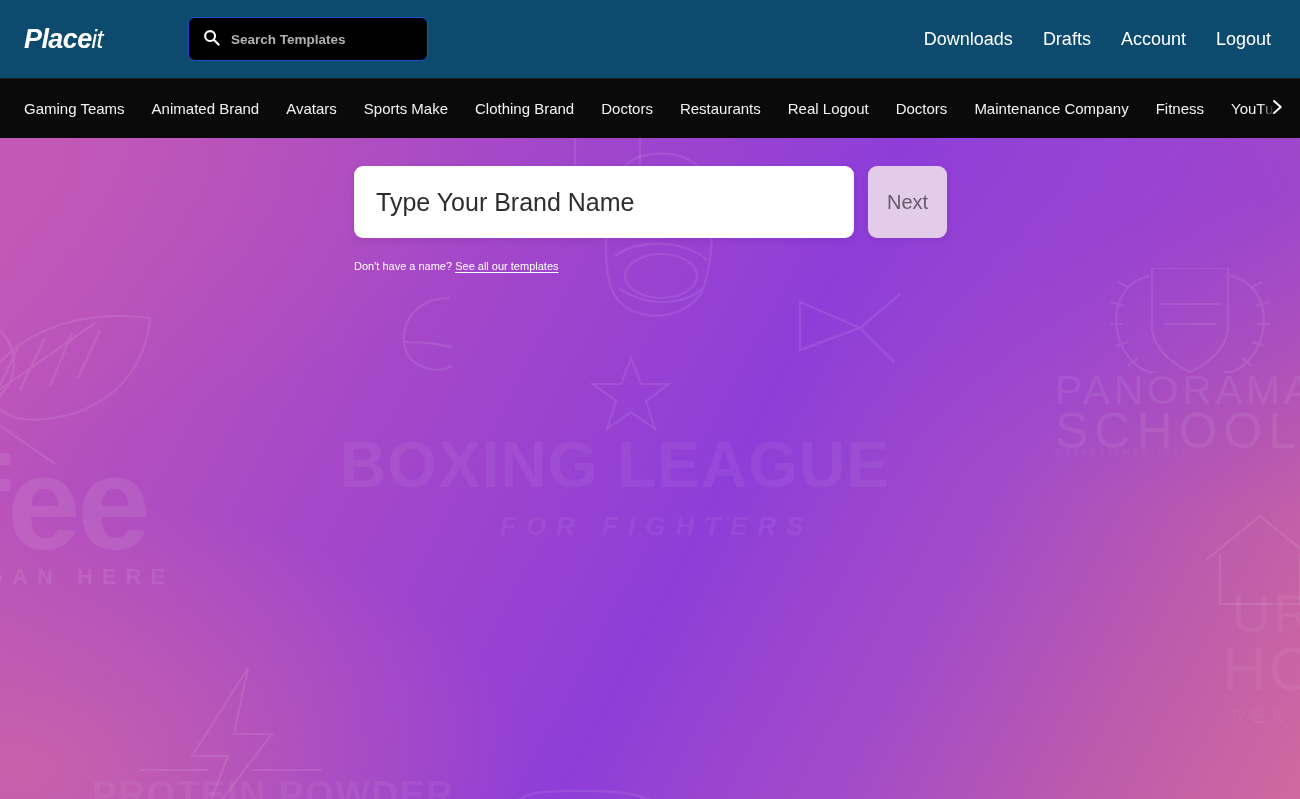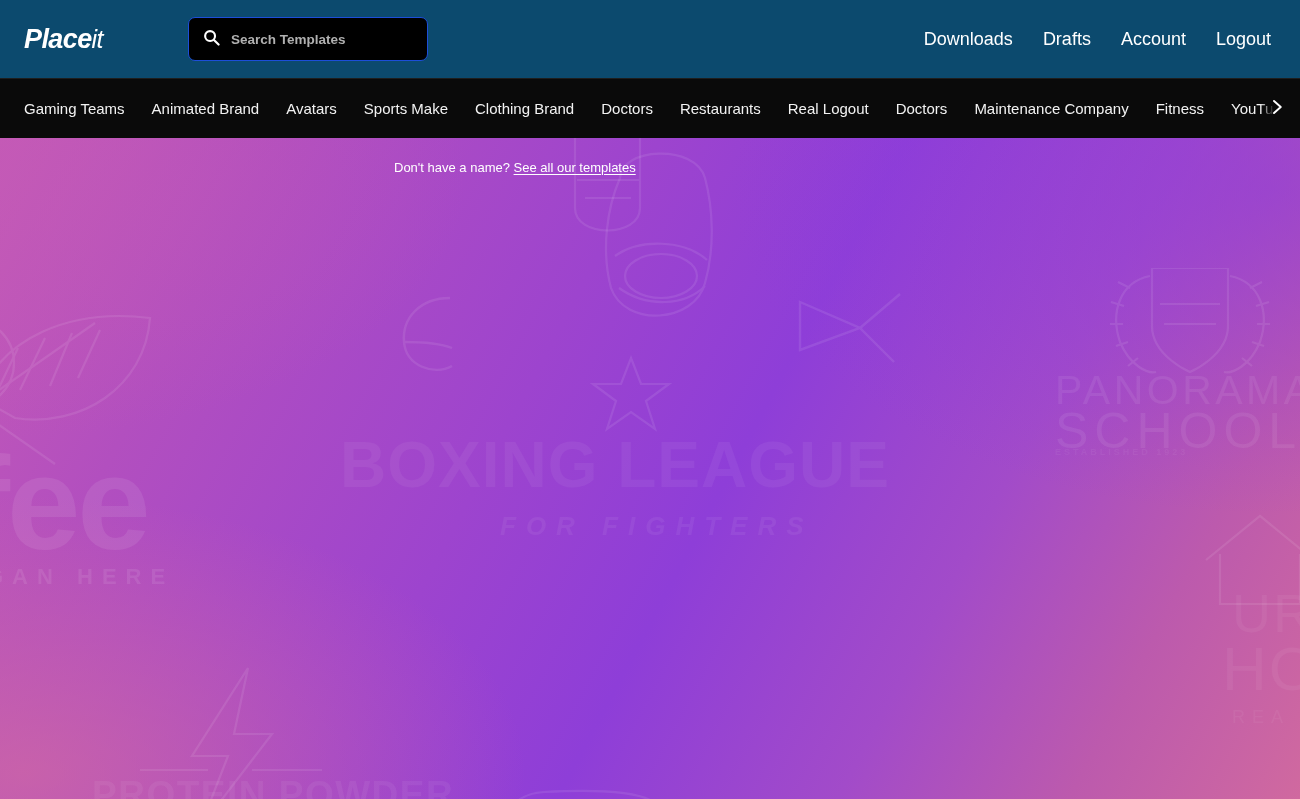--- a/index.html
+++ b/index.html
@@ -222,24 +222,23 @@
     border-radius: 9px;
     background: #e3cbea;
     color: #655a69;
     font-family: "Liberation Sans", sans-serif;
     font-size: 20px;
     cursor: pointer;
     box-shadow: 0 2px 6px rgba(82,22,110,0.14);
   }
   .hero-sub {
     margin-top: 23px;
-    font-size: 13px;
+    font-size: 11px;
     color: #ffffff;
     line-height: 1;
-    margin-left: 40px;
   }
   .hero-sub a {
     color: #ffffff;
     text-decoration: underline;
     text-underline-offset: 2px;
     cursor: pointer;
   }
 </style>
 </head>
 <body>
@@ -364,20 +363,24 @@
         <path d="M24 54 C44 54 62 56 72 60"></path>
       </svg>
       <svg class="wm-outline" style="left:790px; top:150px; width:120px; height:90px;" viewBox="0 0 120 90" fill="none" stroke="#ffffff" stroke-width="2.4">
         <path d="M10 14 L70 40 L10 62 Z"></path>
         <path d="M70 40 L110 6 M70 40 L104 74"></path>
       </svg>
     </div>
 
     <div class="hero-content">
 
+      <div class="form-row">
+        <input class="brand-input" type="text" placeholder="Type Your Brand Name" style="">
+        <button class="next-btn">Next</button>
+      </div>
 
       <div class="hero-sub">
         <span>Don't have a name?</span>
         <a>See all our templates</a>
       </div>
     </div>
   </div>
 
 </div>
 

